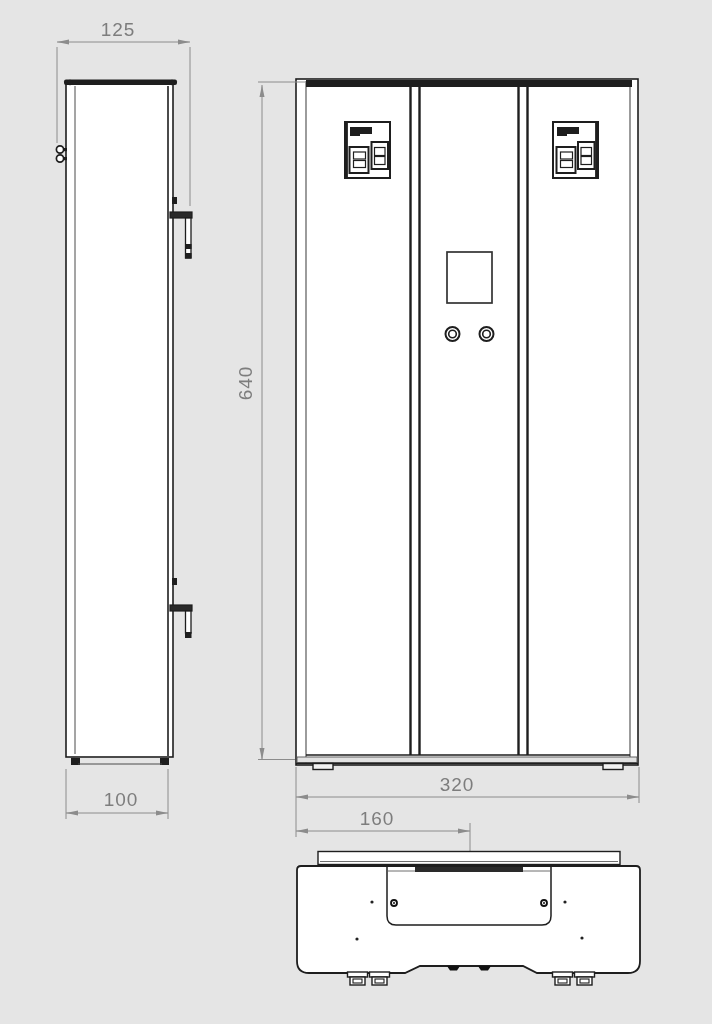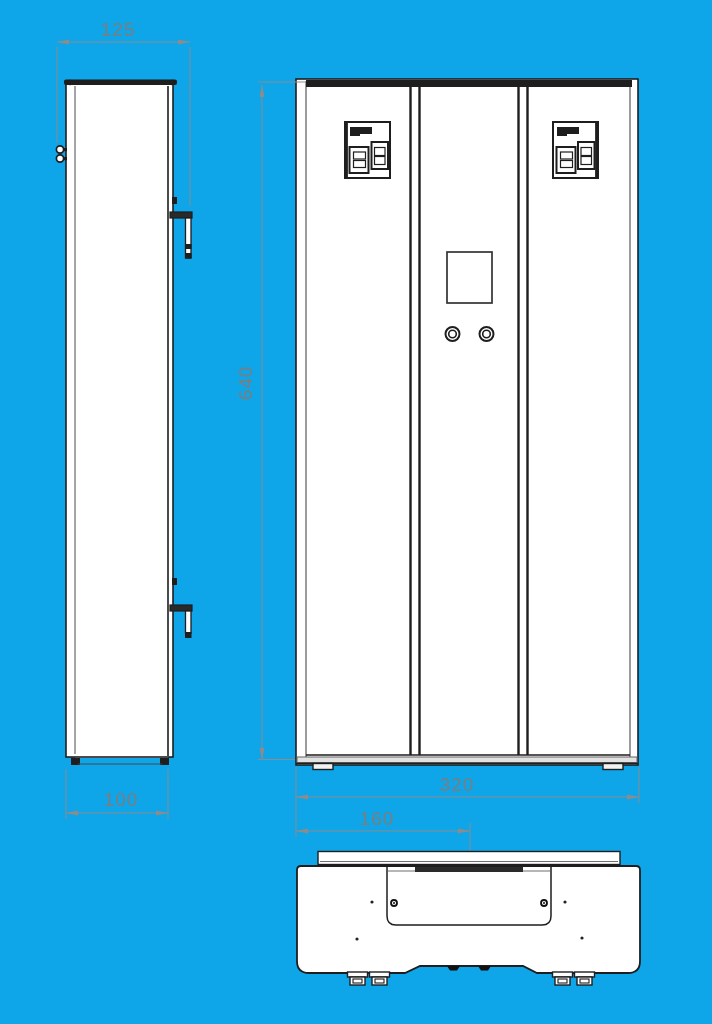--- a/index.html
+++ b/index.html
@@ -1,19 +1,19 @@
 <!DOCTYPE html>
 <html><head>
 <meta charset="utf-8">
 <style>
   html,body{margin:0;padding:0;background:#ffffff;}
   .canvas{
     position:relative;
     width:712px;height:1024px;
-    background:#0ea5e9;
+    background:#e5e5e5;
     overflow:hidden;
     font-family:"Liberation Sans", sans-serif;
   }
   svg{display:block;}
   .dim-text{
     font-family:"Liberation Sans", sans-serif;
     font-size:19px;
     fill:#7d7d7d;
     letter-spacing:1px;
   }

